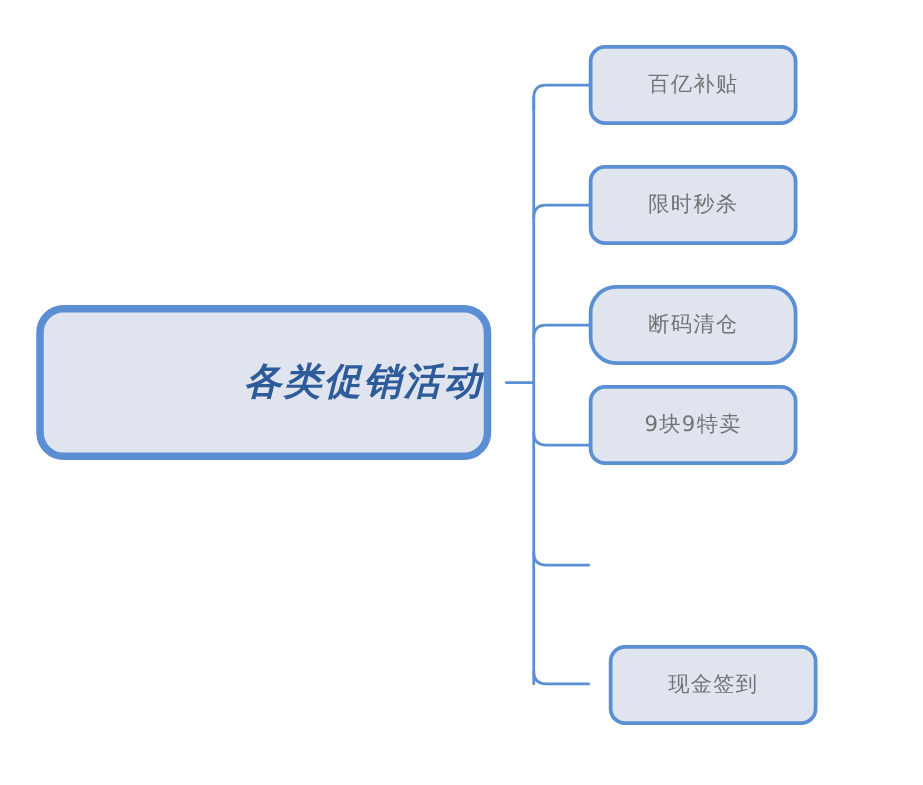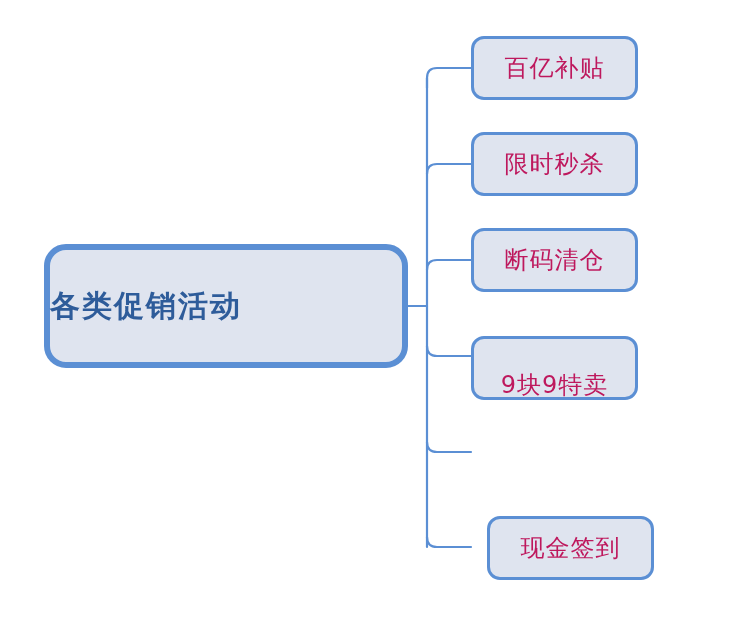--- a/index.html
+++ b/index.html
@@ -28,31 +28,32 @@
     position: absolute;
     left: 0;
     top: 0;
     width: 738px;
     height: 628px;
   }
 
   
   #root-node {
     position: absolute;
-    left: 44px;
+    left: 29px;
     top: 244px;
     width: 364px;
     height: 124px;
     box-sizing: border-box;
     border: 6px solid #5b8fd4;
     border-radius: 22px;
     background: #dfe4ef;
     display: flex;
     align-items: center;
-    justify-content: flex-start;
+    justify-content: flex-end;
+    font-style: italic;
   }
   #root-node .node-label {
     font-size: 30px;
     font-weight: bold;
     color: #2e5c9a;
     letter-spacing: 2px;
     line-height: 1;
     white-space: nowrap;
   }
 
@@ -64,32 +65,32 @@
     height: 64px;
     box-sizing: border-box;
     border: 3px solid #5b8fd4;
     border-radius: 13px;
     background: #dfe4ef;
     display: flex;
     align-items: center;
     justify-content: center;
   }
   .child-node .node-label {
-    font-size: 24px;
+    font-size: 17px;
     font-weight: normal;
-    color: #be185d;
+    color: #737373;
     letter-spacing: 1px;
     line-height: 1;
     white-space: nowrap;
   }
 
   .child-node.n0 { top: 36px;  }
   .child-node.n1 { top: 132px; }
-  .child-node.n2 { top: 228px; }
-  .child-node.n3 { top: 336px; align-items: flex-end; }
+  .child-node.n2 { top: 228px; border-radius: 22px; }
+  .child-node.n3 { top: 308px; }
   .child-node.n4 { top: 420px; }
   .child-node.n5 { top: 516px; margin-left: 16px; }
 </style>
 </head>
 <body>
 
 <div id="diagram-canvas">
 
   <svg id="connector-layer" viewBox="0 0 738 628" width="738" height="628" xmlns="http://www.w3.org/2000/svg">
     <g fill="none" stroke="#5b8fd4" stroke-width="2.2" stroke-linecap="round" stroke-linejoin="round">

